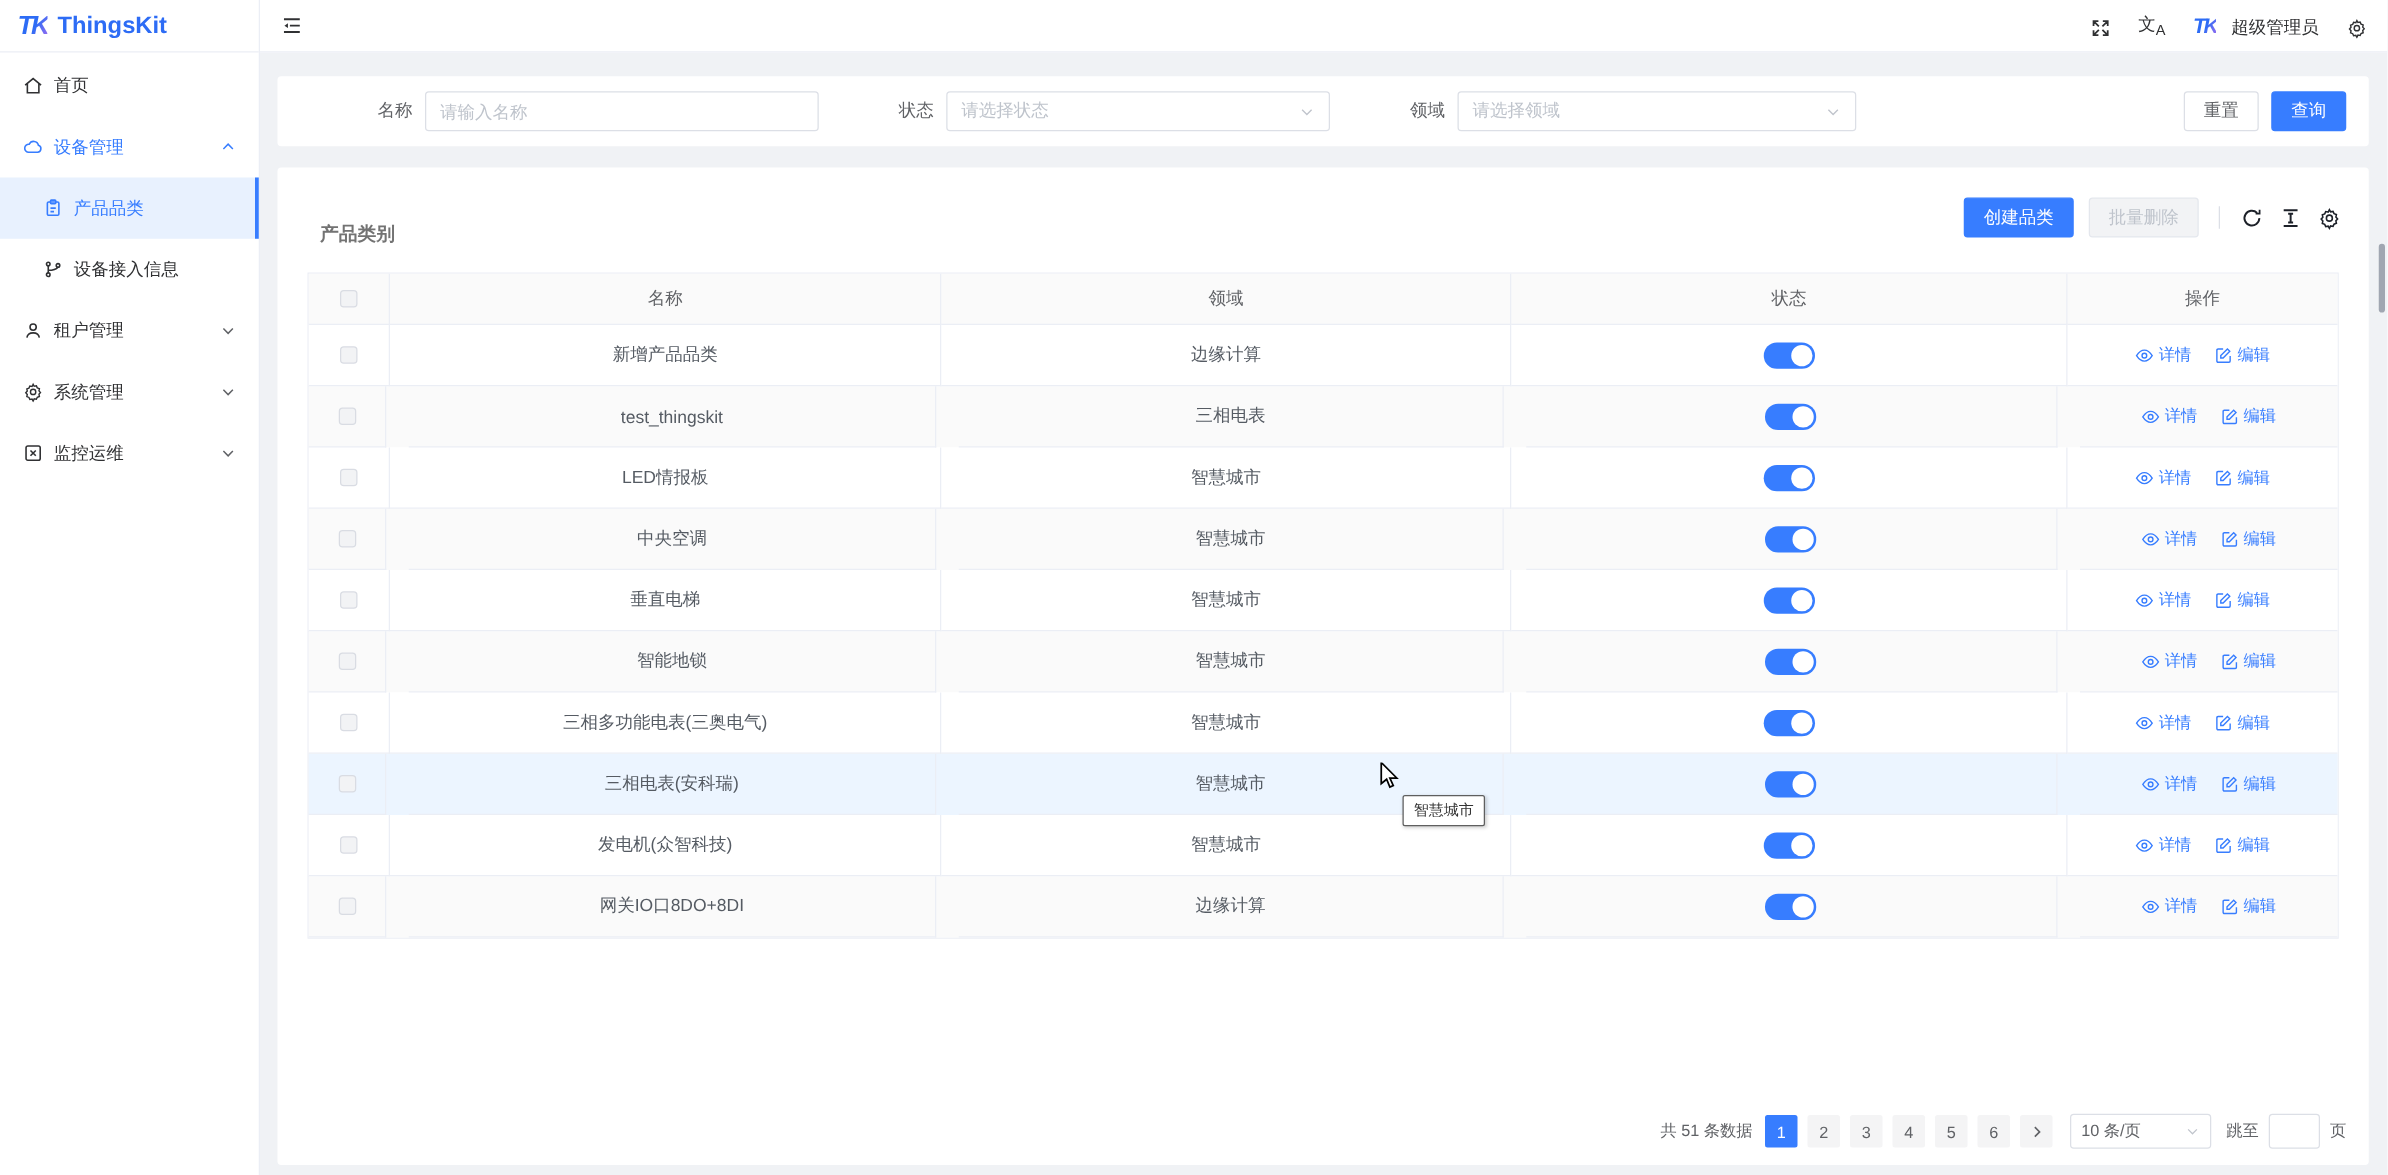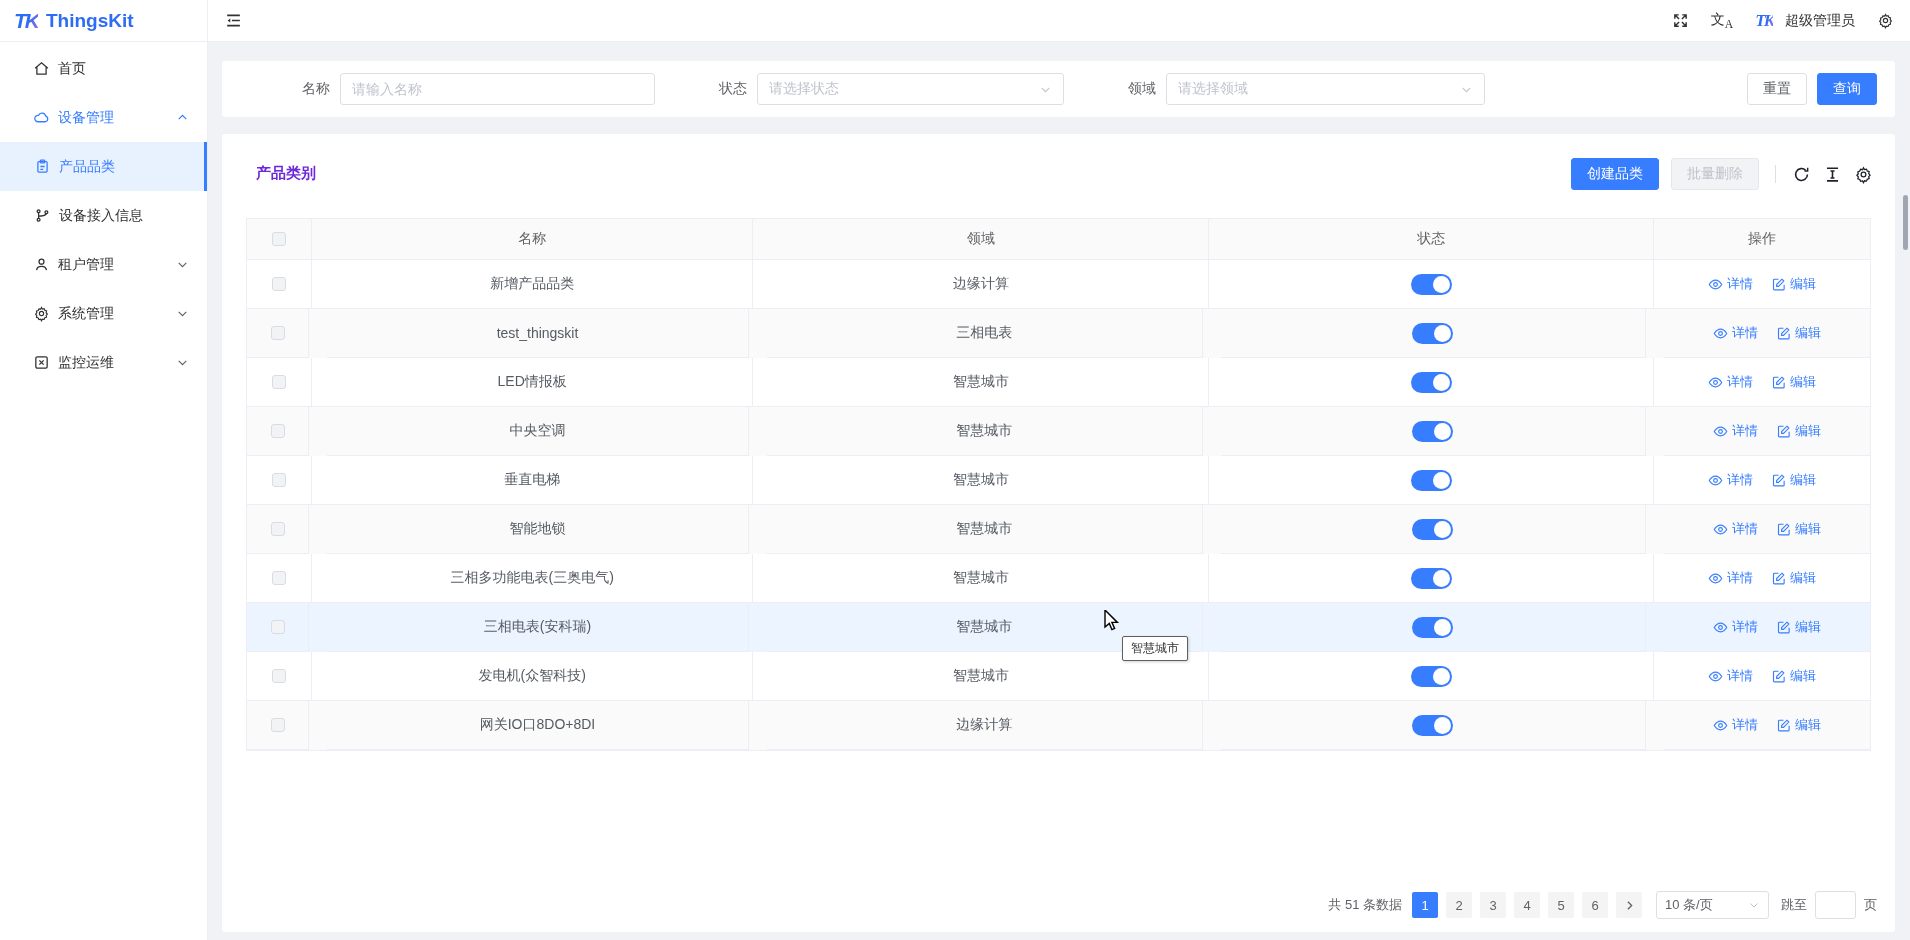--- a/index.html
+++ b/index.html
@@ -8,32 +8,32 @@
   #app { position:relative; width:1910px; height:940px; }
 
   
   .sidebar { position:absolute; left:0; top:0; width:208px; height:940px; background:#fff; border-right:1px solid #ebeef5; z-index:5; }
   .logo { height:42px; display:flex; align-items:center; padding-left:14px; border-bottom:1px solid #ebeef5; }
   .logo-mark { font-weight:900; font-style:italic; font-size:21px; letter-spacing:-2px;
     background:linear-gradient(120deg,#2d6cf5 55%,#a86cf0); -webkit-background-clip:text; background-clip:text; color:transparent; margin-right:8px; }
   .logo-name { color:#2d6cf5; font-weight:bold; font-size:19px;text-align:center; }
   .menu { padding-top:2px; }
   .menu-item, .submenu-item { position:relative; height:49px; display:flex; align-items:center; cursor:pointer; font-size:14px; color:#303133; }
-  .menu-item { padding-left:33px; }
+  .menu-item { padding-left:18px; }
   .submenu-item { padding-left:34px; }
   .menu-item .mi-icon, .submenu-item .mi-icon { width:17px; height:17px; margin-right:8px; flex:none; display:inline-flex; }
   .menu-item .chev { position:absolute; right:18px; color:#606266; display:inline-flex; }
   .menu-item.blue, .menu-item.blue .chev { color:#377dff; }
   .submenu-item.active { background:#e8f1fe; color:#377dff; }
   .submenu-item.active::after { content:""; position:absolute; right:0; top:0; width:3px; height:100%; background:#377dff; }
 
   
   .topbar { position:absolute; left:208px; top:0; right:0; height:42px; background:#fff; border-bottom:1px solid #ebeef5; display:flex; align-items:center; padding:0 16px; }
   .collapse-btn { display:inline-flex; cursor:pointer; color:#303133; }
-  .topbar-right { margin-left:auto; display:flex; align-items:center; gap:22px;font-family:Liberation Serif, serif; }
+  .topbar-right { margin-left:auto; display:flex; align-items:flex-end; gap:22px; }
   .tb-icon { display:inline-flex; cursor:pointer; color:#303133; }
   .avatar-mark { font-weight:900; font-style:italic; font-size:17px; letter-spacing:-2px;
     background:linear-gradient(120deg,#2d6cf5 55%,#a86cf0); -webkit-background-clip:text; background-clip:text; color:transparent; }
   .username { font-size:14px; color:#303133; margin-left:-10px; }
   .translate-glyph { font-size:14px; color:#303133; }
 
   
   .search-card { position:absolute; left:222px; top:61px; width:1673px; height:56px; background:#fff; border-radius:3px;
     display:flex; align-items:center; padding:0 18px 0 80px; }
   .f-label { font-size:14px; color:#606266; margin-right:10px; white-space:nowrap; }
@@ -43,21 +43,21 @@
   .f-select .ph { font-size:14px; color:#bfc4cc; }
   .f-select .chev { color:#c0c4cc; display:inline-flex; }
   .gap64 { margin-left:64px; }
   .search-btns { margin-left:auto; display:flex; gap:10px; }
   .btn { height:32px; padding:0 15px; border-radius:3px; font-size:14px; cursor:pointer; border:1px solid #dcdfe6; background:#fff; color:#606266; font-family:inherit; }
   .btn-primary { background:#377dff; border-color:#377dff; color:#fff; }
   .btn-disabled { background:#f2f3f5; border-color:#e4e7ed; color:#bfc4cc; cursor:not-allowed; }
 
   
   .main-card { position:absolute; left:222px; top:134px; width:1673px; height:798px; background:#fff; border-radius:3px; }
-  .panel-title { position:absolute; left:34px; top:30px; font-size:15px; color:#6d28d9; }
+  .panel-title { position:absolute; left:34px; top:44px; font-size:15px; color:#737373; }
   .panel-toolbar { position:absolute; right:22px; top:24px; display:flex; align-items:center; gap:12px; }
   .tool-divider { width:1px; height:18px; background:#dcdfe6; margin:0 4px; }
   .tool-icon { display:inline-flex; cursor:pointer; color:#1d2129; }
 
   
   .tbl { position:absolute; left:24px; top:84px; width:1625px; border:1px solid #ebeef5; font-size:14px; }
   .trow { display:flex; }
   .trow > div { display:flex; align-items:center; justify-content:center; border-right:1px solid #ebeef5; border-bottom:1px solid #ebeef5; text-align:center; }
   .trow > div:last-child { border-right:none; }
   .c-check { width:4.0%; }

